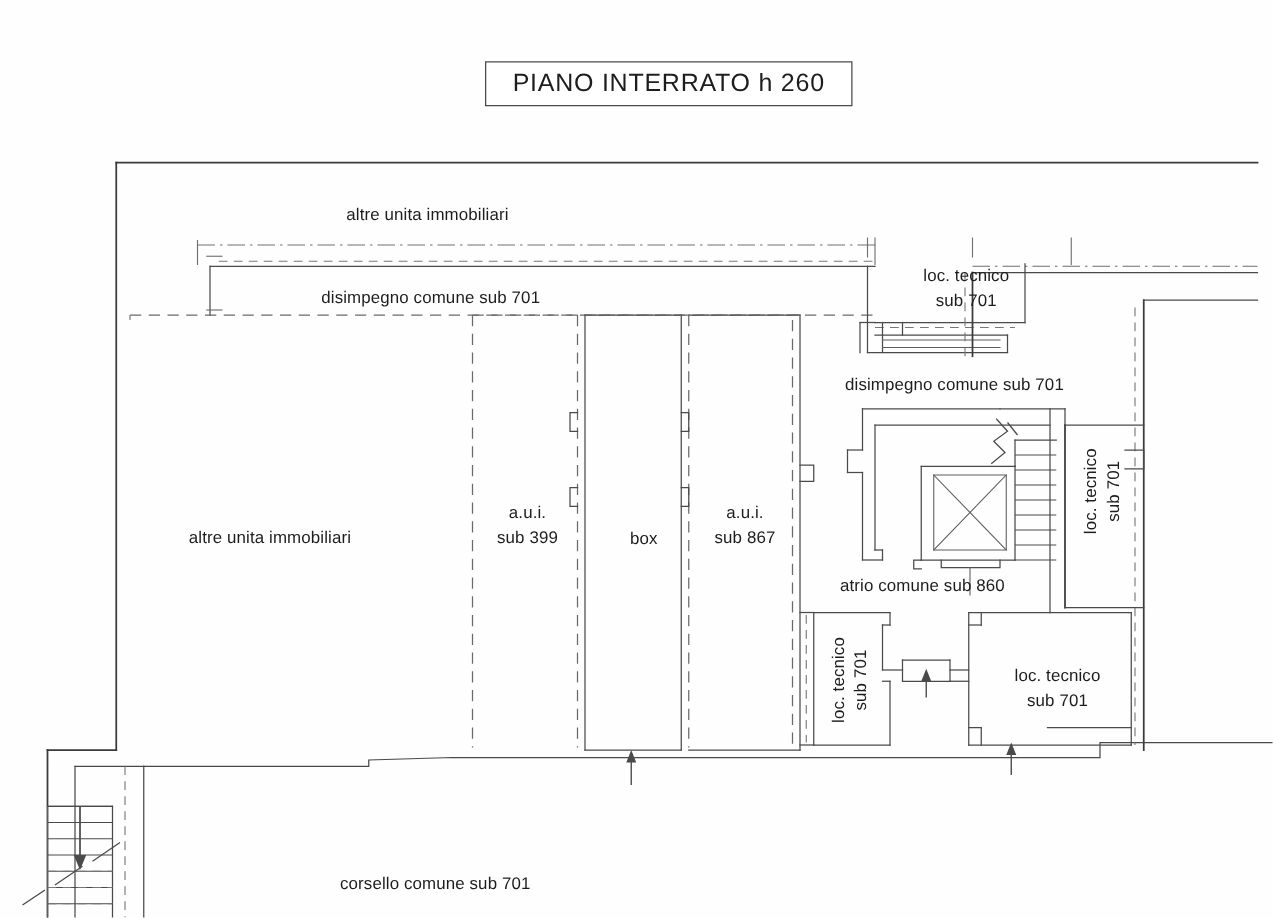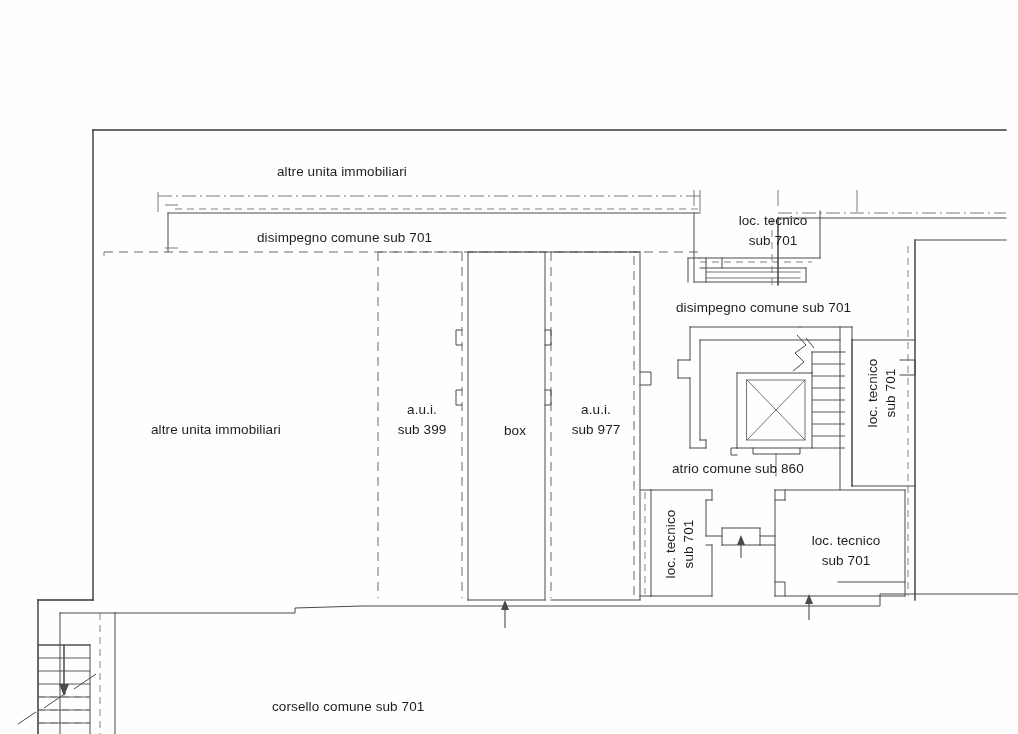--- a/index.html
+++ b/index.html
@@ -357,20 +357,23 @@
 
       <path class="dashed-fine" d="M 100 613 L 100 734"></path>
     </g>
 
     <g>
       <path class="dashed-fine" d="M 104 252 L 104 256"></path>
     </g>
 
   </svg>
 
+  <div id="title-box">
+    <span class="title-text">PIANO INTERRATO h 260</span>
+  </div>
 
   <div class="lbl center" style="left:277px; top:162px;">altre unita immobiliari</div>
 
   <div class="lbl center" style="left:257px; top:228px;">disimpegno comune sub 701</div>
 
   <div class="lbl center two-line" style="left:727px; top:211px; width:92px;">
     <div>loc. tecnico</div>
     <div>sub 701</div>
   </div>
 
@@ -380,21 +383,21 @@
 
   <div class="lbl center two-line" style="left:387px; top:400px; width:70px;">
     <div>a.u.i.</div>
     <div>sub 399</div>
   </div>
 
   <div class="lbl center" style="left:480px; top:421px; width:70px;">box</div>
 
   <div class="lbl center two-line" style="left:560px; top:400px; width:72px;">
     <div>a.u.i.</div>
-    <div>sub 977</div>
+    <div>sub 867</div>
   </div>
 
   <div class="lbl center" style="left:672px; top:459px;">atrio comune sub 860</div>
 
   <div class="lbl vert center" style="left:863px; top:448px; width:110px;">loc. tecnico</div>
   <div class="lbl vert center" style="left:881px; top:448px; width:110px;">sub 701</div>
 
   <div class="lbl vert center" style="left:661px; top:598px; width:108px;">loc. tecnico</div>
   <div class="lbl vert center" style="left:679px; top:598px; width:108px;">sub 701</div>
 

